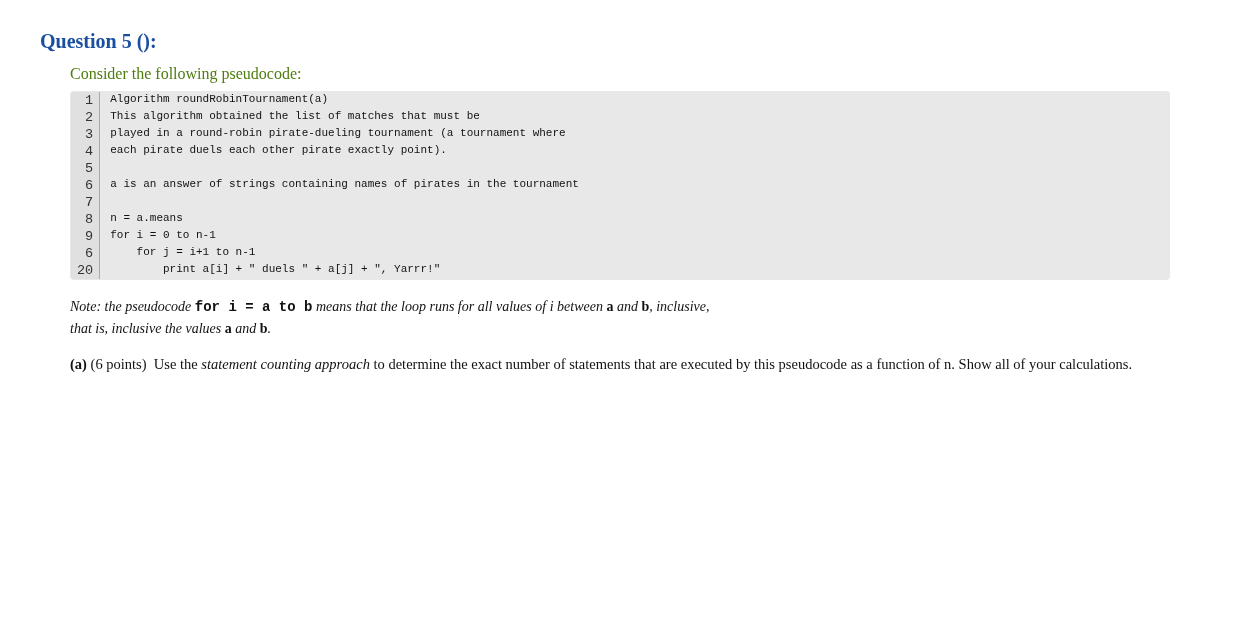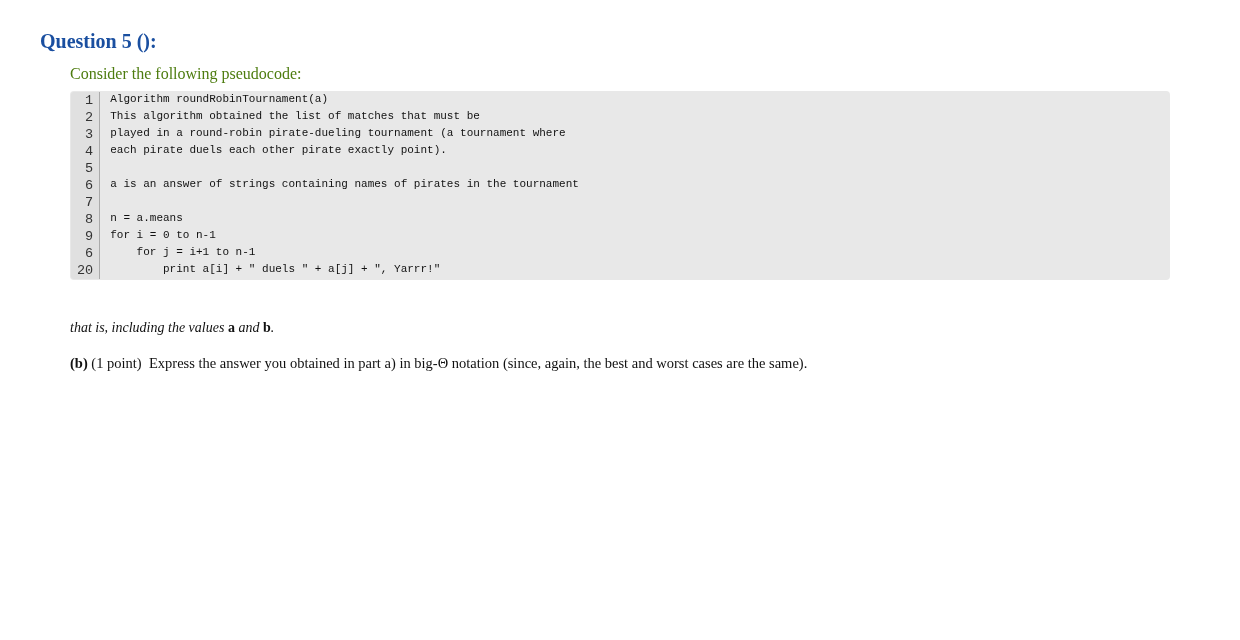--- a/index.html
+++ b/index.html
@@ -156,21 +156,21 @@
         </tr>
         <tr>
           <td>20</td>
           <td>        print a[i] + " duels " + a[j] + ", Yarrr!"</td>
         </tr>
       </tbody>
   </table>
 </div>
 
 <div class="note-section">
-  <br>
-  <span><em>that is, including the values</em> <b>a</b> <em>and</em> <b>b</b><em>.</em></span>
+  <span>Note: the pseudocode <code class="note-keyword">for i = a to b</code> <em>means that the loop runs for all values of i between</em> <b>a</b> <em>and</em> <b>b</b><em>, inclusive,</em></span><br>
+  <span><em>that is, inclusive the values</em> <b>a</b> <em>and</em> <b>b</b><em>.</em></span>
 </div>
 
 <div class="parts-section">
   <div class="part-item">
-    <span><strong>(b)</strong> (1 point)&nbsp; Express the answer you obtained in part a) in big-Θ notation (since, again, the best and worst cases are the same).</span>
+    <span><strong>(a)</strong> (6 points)&nbsp; Use the <em>statement counting approach</em> to determine the exact number of statements that are executed by this pseudocode as a function of n. Show all of your calculations.</span>
   </div>
 </div>
 
 </body></html>

